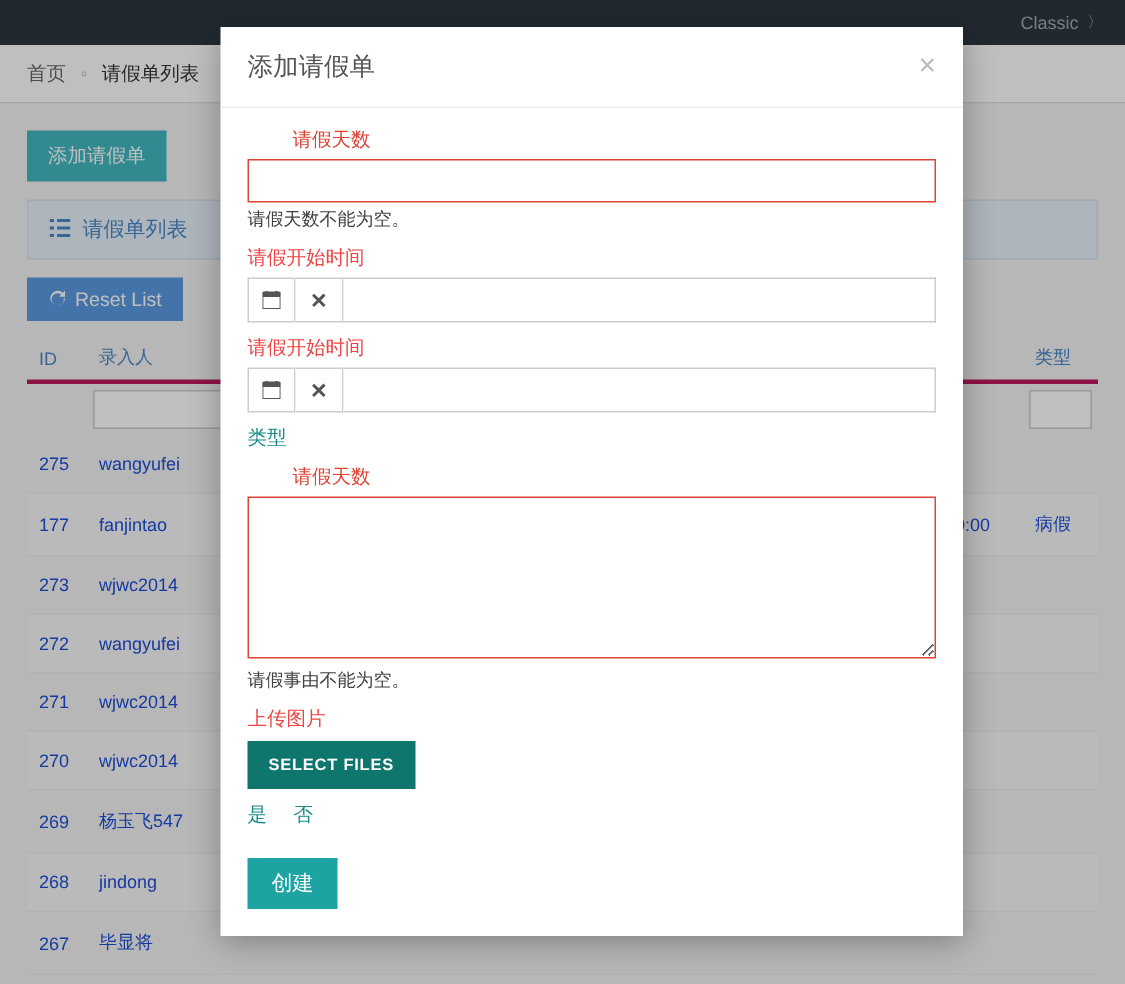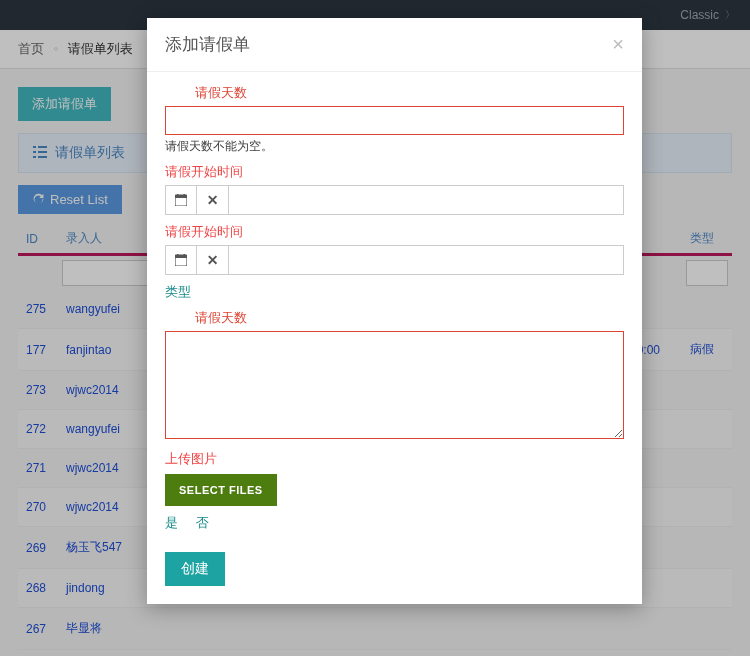--- a/index.html
+++ b/index.html
@@ -37,21 +37,21 @@
 .form-input.err-border { border-color: #d43; }
 .err-msg { color: #404040; font-size: 12px; margin-top: 3px; }
 .date-group { display: flex; }
 .date-btn { border: 1px solid #ccc; background: #fff; width: 32px; height: 30px; display: flex; align-items: center; justify-content: center; cursor: pointer; color: #555; font-size: 14px; font-weight: bold; }
 .date-btn + .date-btn { border-left: none; }
 .date-input { flex: 1; border: 1px solid #ccc; border-left: none; padding: 5px 8px; height: 30px; }
 .select-wrap { position: relative; }
 .form-select { width: 100%; border: 1px solid #1a8a8a; padding: 6px 8px; font-size: 13px; appearance: none; background: #fff; }
 .select-arrow { position: absolute; right: 8px; top: 50%; transform: translateY(-50%); color: #333; pointer-events: none; font-size: 11px; }
 .form-textarea { width: 100%; border: 1px solid #d43; padding: 6px 8px; font-size: 13px; height: 108px; resize: both; }
-.select-files { background: #4d7c0f; color: #fff; border: none; padding: 10px 14px; font-size: 11px; font-weight: bold; letter-spacing: 0.5px; cursor: pointer; margin-top: 2px; }
+.select-files { background: #0f766e; color: #fff; border: none; padding: 10px 14px; font-size: 11px; font-weight: bold; letter-spacing: 0.5px; cursor: pointer; margin-top: 2px; }
 .radio-group { margin-top: 4px; color: #1a8a8a; font-size: 13px; }
 .radio-group span { margin-right: 14px; cursor: pointer; }
 .btn-create { background: #1ea3a3; color: #fff; border: none; padding: 8px 16px; font-size: 14px; cursor: pointer; margin-top: 12px; }
 </style>
 </head>
 <body>
 
 <div class="topbar">
   <span>Classic</span>
   <span class="chev">〉</span>
@@ -219,20 +219,21 @@
       </div>
     </div>
 
     <div class="form-group">
       <label class="form-label teal">类型</label>
     </div>
 
     <div class="form-group">
       <label class="form-label err">请假天数</label>
       <textarea class="form-textarea" style=""></textarea>
+      <div class="err-msg">请假事由不能为空。</div>
     </div>
 
     <div class="form-group">
       <label class="form-label">上传图片</label>
       <button class="select-files">SELECT FILES</button>
     </div>
 
     <div class="form-group">
       <div class="radio-group">
         <span>是</span>

